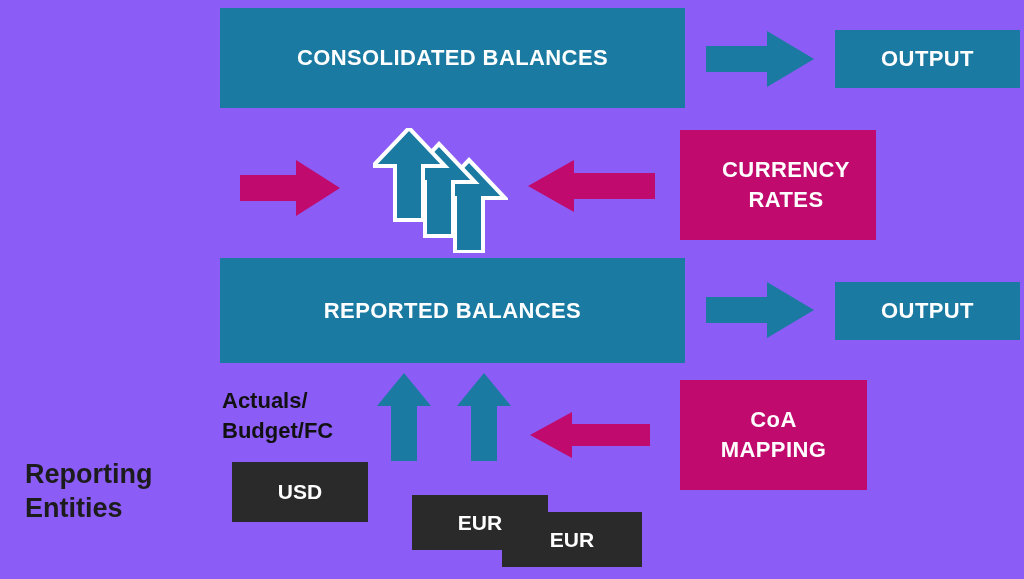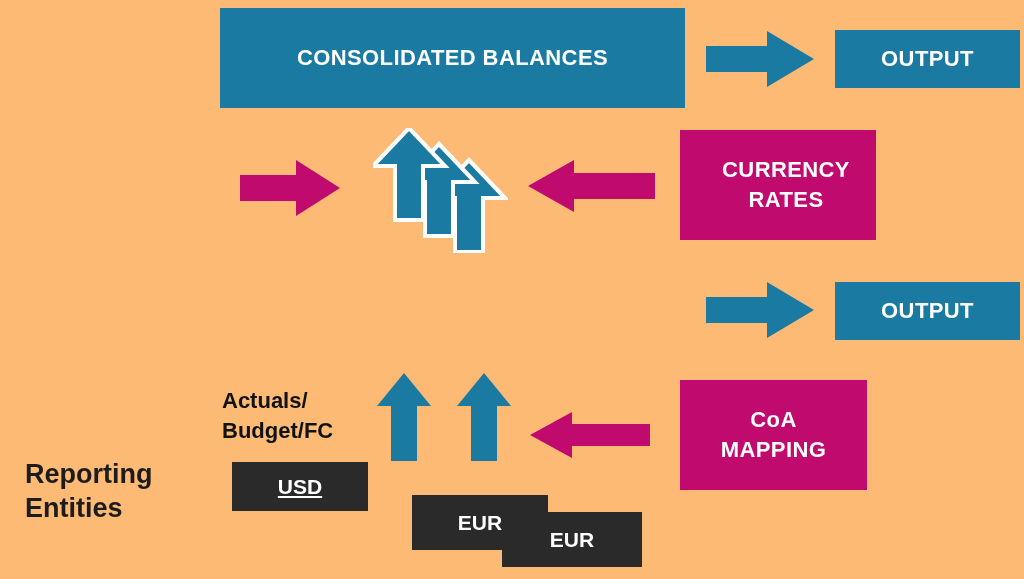--- a/index.html
+++ b/index.html
@@ -9,21 +9,21 @@
   }
   :root {
     --teal: #1A7AA2;
     --magenta: #C00A6E;
     --dark: #2B2A2A;
   }
   .canvas {
     position: relative;
     width: 1024px;
     height: 579px;
-    background: #fdba74;
+    background: #8b5cf6;
     overflow: hidden;
     font-family: "Liberation Sans", sans-serif;
   }
   .box {
     position: absolute;
     display: flex;
     align-items: center;
     justify-content: center;
     color: #ffffff;
     font-weight: bold;
@@ -70,21 +70,21 @@
   .output-bot   { left: 835px; top: 282px; width: 185px; height: 58px; }
   .coa          { left: 680px; top: 380px; width: 187px; height: 110px; }
   .entity {
     position: absolute;
     display: flex;
     align-items: center;
     justify-content: center;
     color: #ffffff;
     font-weight: bold;
   }
-  .entity-usd  { left: 232px; top: 462px; width: 136px; height: 49px; z-index: 1; text-decoration: underline; }
+  .entity-usd  { left: 232px; top: 462px; width: 136px; height: 60px; z-index: 1; }
   .entity-sek  { left: 322px; top: 478px; width: 136px; height: 56px; z-index: 2; }
   .entity-eur1 { left: 412px; top: 495px; width: 136px; height: 55px; z-index: 3; }
   .entity-eur2 { left: 502px; top: 512px; width: 140px; height: 55px; z-index: 4; }
 </style>
 </head>
 <body>
 
 <div class="canvas">
 
   <div class="box teal consolidated">
@@ -112,20 +112,23 @@
 
   <svg class="arrow" style="left:528px; top:160px;" width="127" height="52" viewBox="0 0 127 52">
     <polygon class="fill-magenta" points="127,13 46,13 46,0 0,26 46,52 46,39 127,39"></polygon>
   </svg>
 
   <div class="box magenta currency">
     <span class="box-label">CURRENCY
 RATES</span>
   </div>
 
+  <div class="box teal reported">
+    <span class="box-label">REPORTED BALANCES</span>
+  </div>
 
   <svg class="arrow" style="left:706px; top:282px;" width="108" height="56" viewBox="0 0 108 56">
     <polygon class="fill-teal" points="0,15 61,15 61,0 108,28 61,56 61,41 0,41"></polygon>
   </svg>
 
   <div class="box teal output-bot">
     <span class="box-label">OUTPUT</span>
   </div>
 
   <div class="free-label actuals-label">Actuals/

